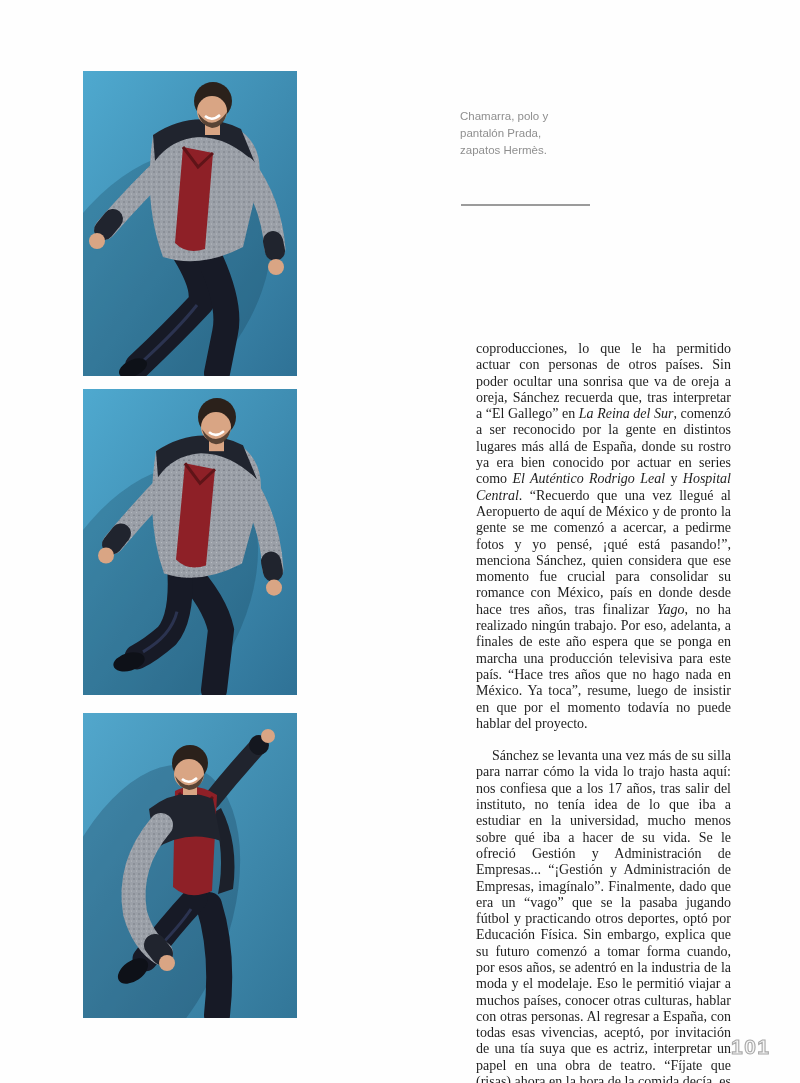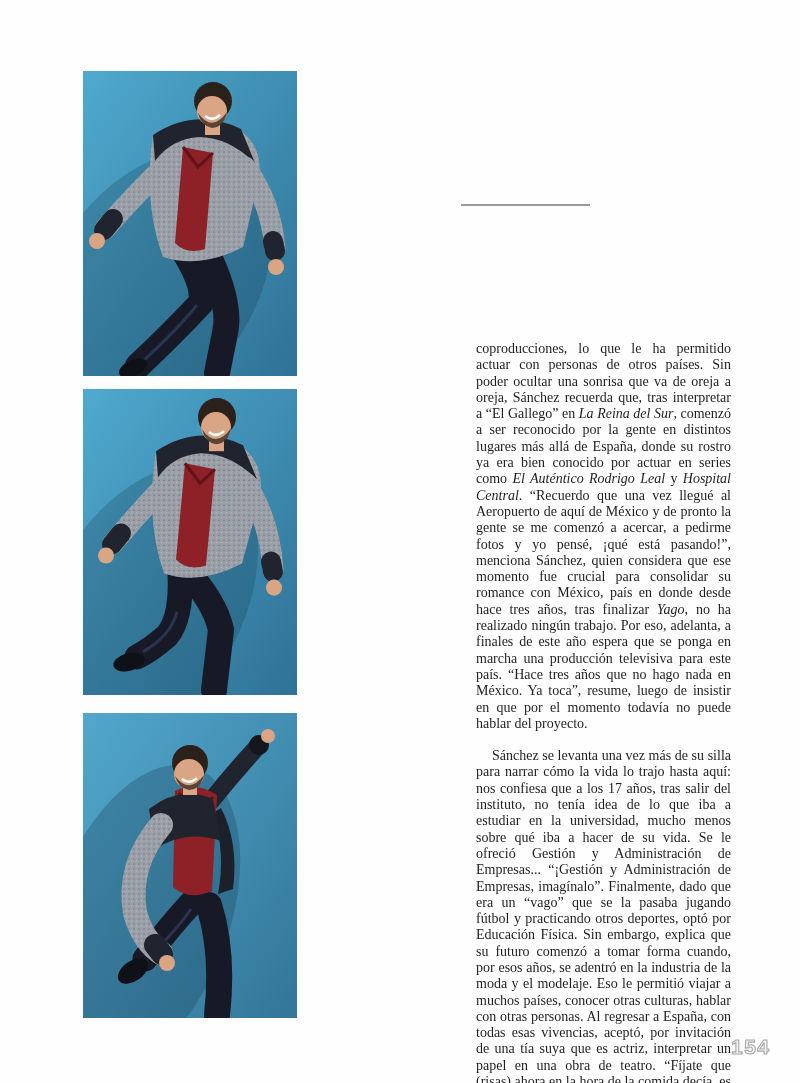--- a/index.html
+++ b/index.html
@@ -163,23 +163,26 @@
         <circle cx="84" cy="250" r="8" fill="#D9A584"></circle>
         <rect x="100" y="68" width="14" height="14" fill="#D9A584"></rect>
         <circle cx="107" cy="50" r="18" fill="#2B211B"></circle>
         <circle cx="106" cy="61" r="15" fill="#D9A584"></circle>
         <path d="M92,63 Q106,82 121,62 Q118,76 106,77 Q95,75 92,63 Z" fill="#4A3A2E" opacity="0.9"></path>
         <path d="M99,66 Q106,72 114,65" stroke="#ffffff" stroke-width="2.5" fill="none"></path>
       </g>
     </svg>
   </figure>
 
+  <div class="caption">Chamarra, polo y
+pantalón Prada,
+zapatos Hermès.</div>
 
   <div class="rule"></div>
 
   <div class="article">
       <p class="para"><span>coproducciones, lo que le ha permitido actuar con personas de otros países. Sin poder ocultar una sonrisa que va de oreja a oreja, Sánchez recuerda que, tras interpretar a “El Gallego” en </span><span class="ital">La Reina del Sur</span><span>, comenzó a ser reconocido por la gente en distintos lugares más allá de España, donde su rostro ya era bien conocido por actuar en series como </span><span class="ital">El Auténtico Rodrigo Leal</span><span> y </span><span class="ital">Hospital Central</span><span>. “Recuerdo que una vez llegué al Aeropuerto de aquí de México y de pronto la gente se me comenzó a acercar, a pedirme fotos y yo pensé, ¡qué está pasando!”, menciona Sánchez, quien considera que ese momento fue crucial para consolidar su romance con México, país en donde desde hace tres años, tras finalizar </span><span class="ital">Yago</span><span>, no ha realizado ningún trabajo. Por eso, adelanta, a finales de este año espera que se ponga en marcha una producción televisiva para este país. “Hace tres años que no hago nada en México. Ya toca”, resume, luego de insistir en que por el momento todavía no puede hablar del proyecto.</span></p>
       <p class="para indent"><span>Sánchez se levanta una vez más de su silla para narrar cómo la vida lo trajo hasta aquí: nos confiesa que a los 17 años, tras salir del instituto, no tenía idea de lo que iba a estudiar en la universidad, mucho menos sobre qué iba a hacer de su vida. Se le ofreció Gestión y Administración de Empresas... “¡Gestión y Administración de Empresas, imagínalo”. Finalmente, dado que era un “vago” que se la pasaba jugando fútbol y practicando otros deportes, optó por Educación Física. Sin embargo, explica que su futuro comenzó a tomar forma cuando, por esos años, se adentró en la industria de la moda y el modelaje. Eso le permitió viajar a muchos países, conocer otras culturas, hablar con otras personas. Al regresar a España, con todas esas vivencias, aceptó, por invitación de una tía suya que es actriz, interpretar un papel en una obra de teatro. “Fíjate que (risas) ahora en la hora de la comida decía, es que yo cuando acabé el Instituto para saltar a la Universidad, para mí fue un caos porque no quería saber qué hacer y muchos amigos lo tenían muy claro, querían esto, lo otro o se iban a trabajar, y yo no tenía ni idea. La moda, en cierta manera, fue la que me abrió las puertas, gracias a ella conocí el mundo”. Iván Sánchez se sienta una vez más, pocos minutos antes de que el maquillista inicie su trabajo. Toda la vida del actor ha sido así, nunca se ha quedado a dormir en sus laureles, al contrario, insiste, la cosa está en nunca quedarse quieto. “Siempre he hecho de todo. No pararemos”.</span></p>
     </div>
 
-  <div class="page-number">154</div>
+  <div class="page-number">101</div>
 
 </div>
 
 </body></html>

